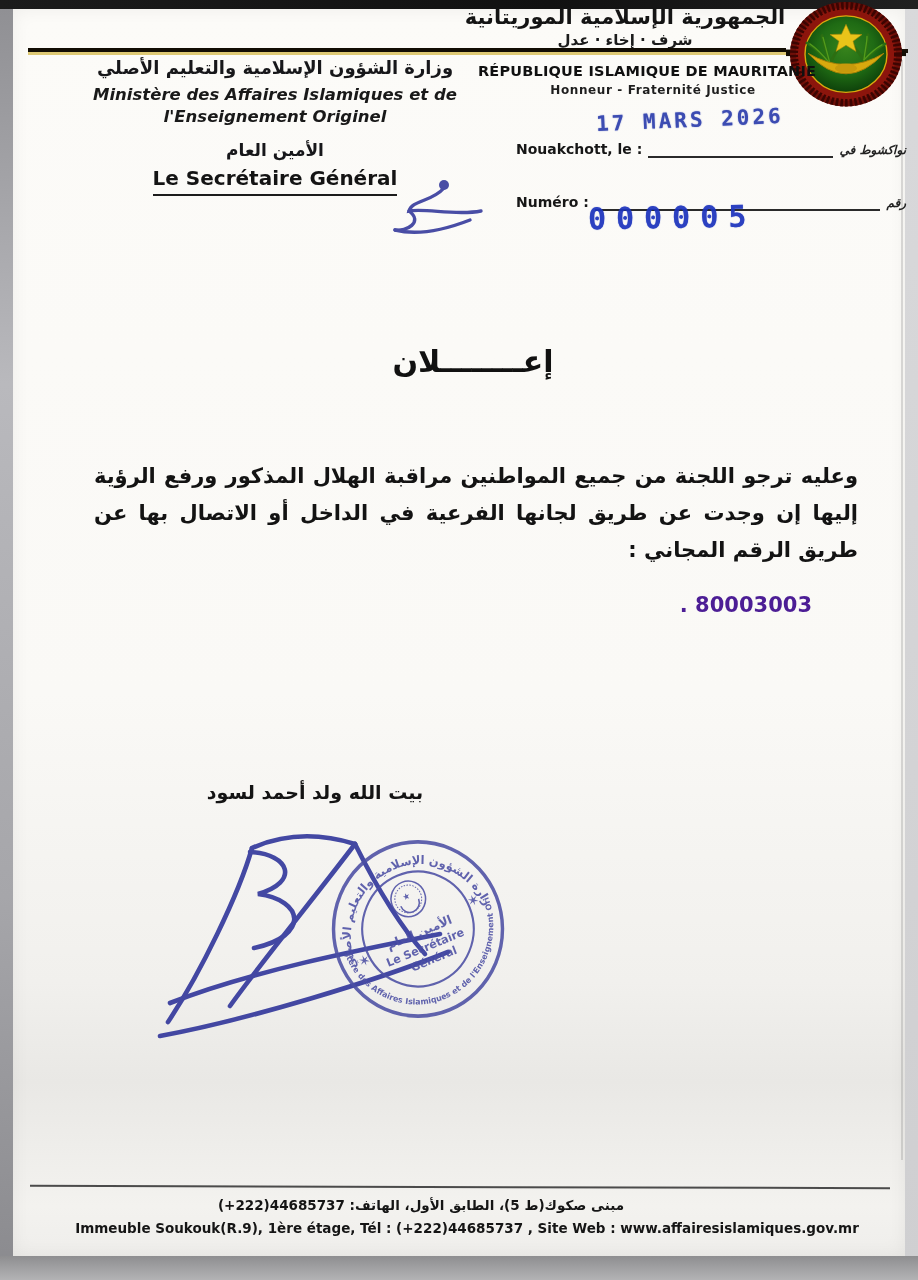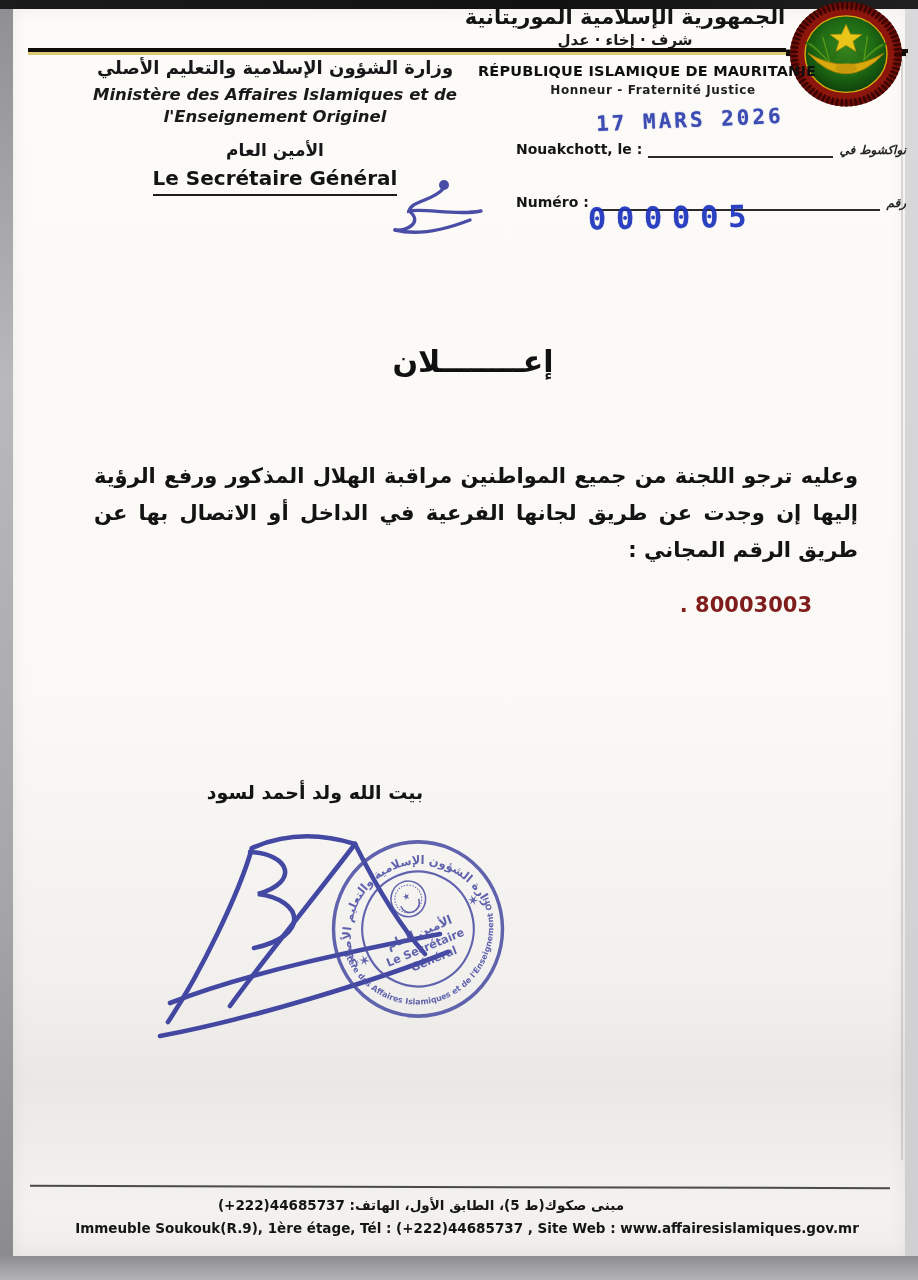--- a/index.html
+++ b/index.html
@@ -46,21 +46,21 @@
   .stamped-number{
     left:588px;top:200px;font-family:"DejaVu Sans Mono","Liberation Mono",monospace;
     font-size:30px;font-weight:bold;letter-spacing:10px;color:#1d34bd;
     transform:rotate(-1deg);text-shadow:0 0 1px rgba(29,52,189,.7);opacity:.93;
   }
 
   
   .doc-title{left:0;top:344px;width:918px;text-align:center;font-size:30px;font-weight:bold;color:#111;transform:translateX(14px);letter-spacing:1px;}
   .body-text{left:94px;top:458px;width:764px;direction:rtl;font-size:21px;font-weight:bold;color:#131313;line-height:37px;}
   .body-text p{margin:0 0 18px 0;text-align:justify;}
-  .free-number{direction:rtl;text-align:right;padding-right:46px;font-size:21px;font-weight:bold;color:#7f1d1d;margin-top:2px;}
+  .free-number{direction:rtl;text-align:right;padding-right:46px;font-size:21px;font-weight:bold;color:#4c1d95;margin-top:2px;}
   .signatory{left:180px;top:781px;width:270px;text-align:center;direction:rtl;font-size:19px;font-weight:bold;color:#141414;}
 
   svg text{font-family:"DejaVu Sans","Liberation Sans",sans-serif;}
   .emblem-svg{left:786px;top:1px;}
   .squiggle-svg{left:380px;top:176px;}
   .signature-svg{left:138px;top:824px;}
   .stamp-svg{left:322px;top:830px;opacity:.88;}
 
   
   .footer-rule{left:30px;top:1186px;width:860px;height:2px;background:#2e2e2e;transform:rotate(.15deg);opacity:.85;}

